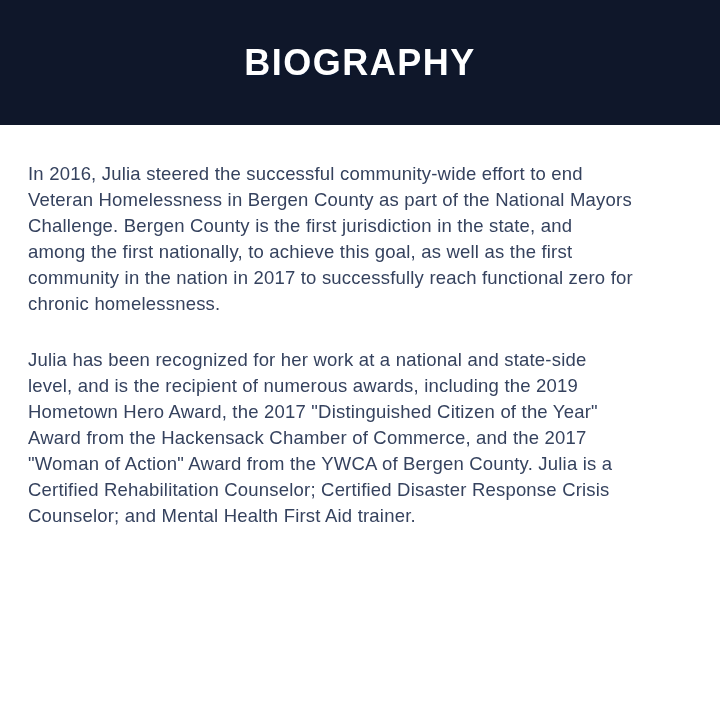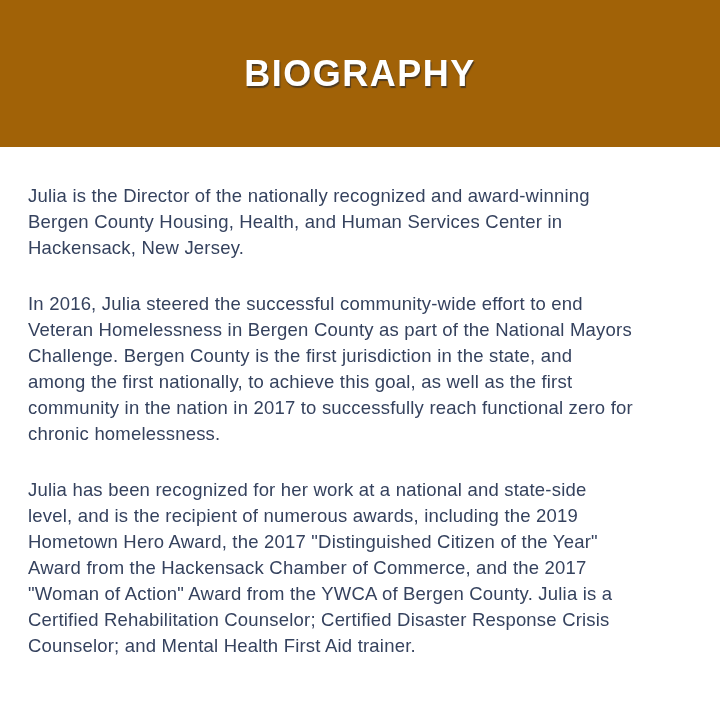--- a/index.html
+++ b/index.html
@@ -9,22 +9,22 @@
     font-family: "Liberation Sans", sans-serif;
   }
   .card {
     position: relative;
     width: 720px;
     height: 720px;
     background: #ffffff;
     overflow: hidden;
   }
   .header {
-    height: 147px;
-    background: #a16207;
+    height: 125px;
+    background: #0f172a;
     display: flex;
     align-items: center;
     justify-content: center;
   }
   .title {
     color: #ffffff;
     font-size: 36px;
     font-weight: bold;
     letter-spacing: 1.5px;
     text-shadow: 1px 2px 1px rgba(10, 25, 55, 0.55);
@@ -61,23 +61,20 @@
 <body>
 
 <div class="card">
 
   <div class="header">
     <div class="title">BIOGRAPHY</div>
   </div>
 
 
   <div class="bio">
-    <p class="para">Julia is the Director of the nationally recognized and award-winning
-Bergen County Housing, Health, and Human Services Center in
-Hackensack, New Jersey.</p>
     <p class="para">In 2016, Julia steered the successful community-wide effort to end
 Veteran Homelessness in Bergen County as part of the National Mayors
 Challenge. Bergen County is the first jurisdiction in the state, and
 among the first nationally, to achieve this goal, as well as the first
 community in the nation in 2017 to successfully reach functional zero for
 chronic homelessness.</p>
     <p class="para">Julia has been recognized for her work at a national and state-side
 level, and is the recipient of numerous awards, including the 2019
 Hometown Hero Award, the 2017 "Distinguished Citizen of the Year"
 Award from the Hackensack Chamber of Commerce, and the 2017

